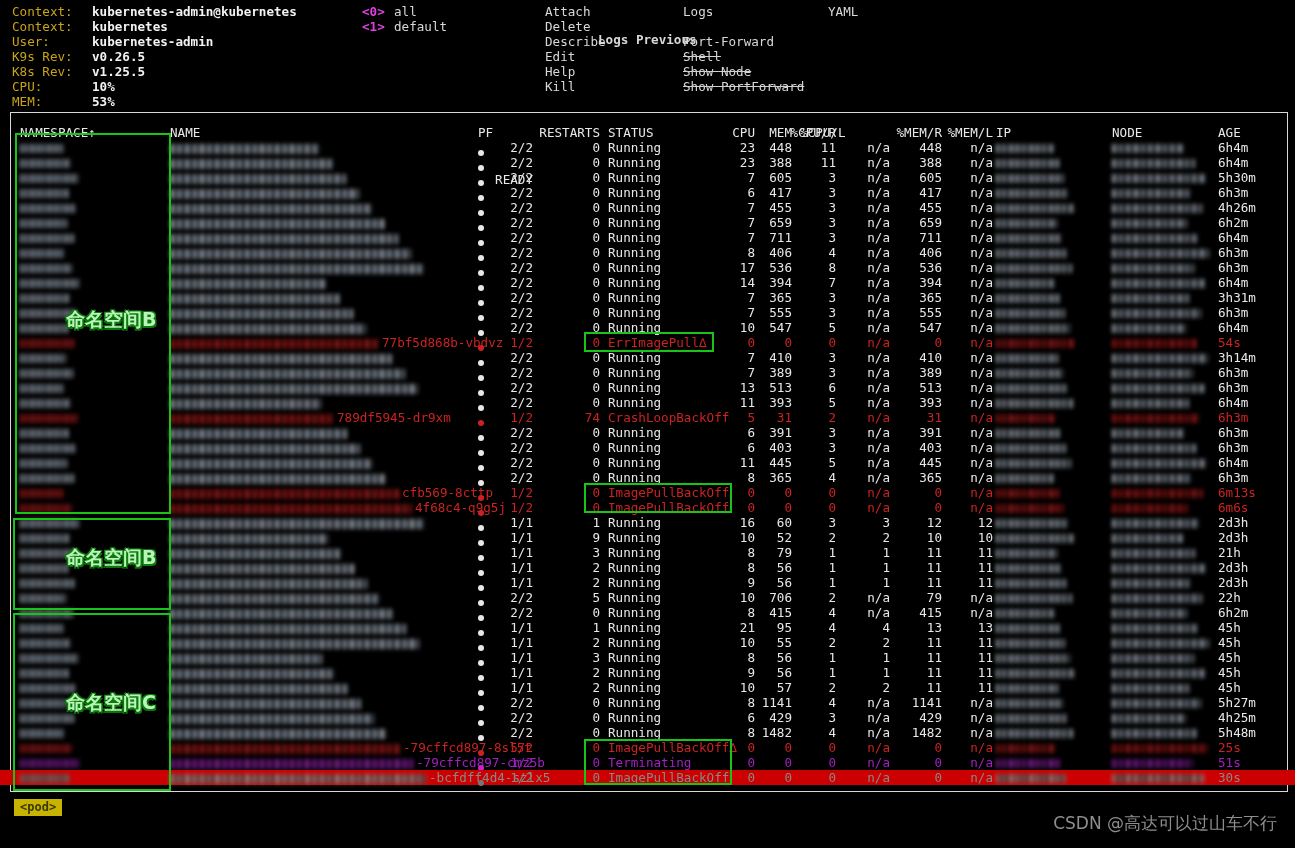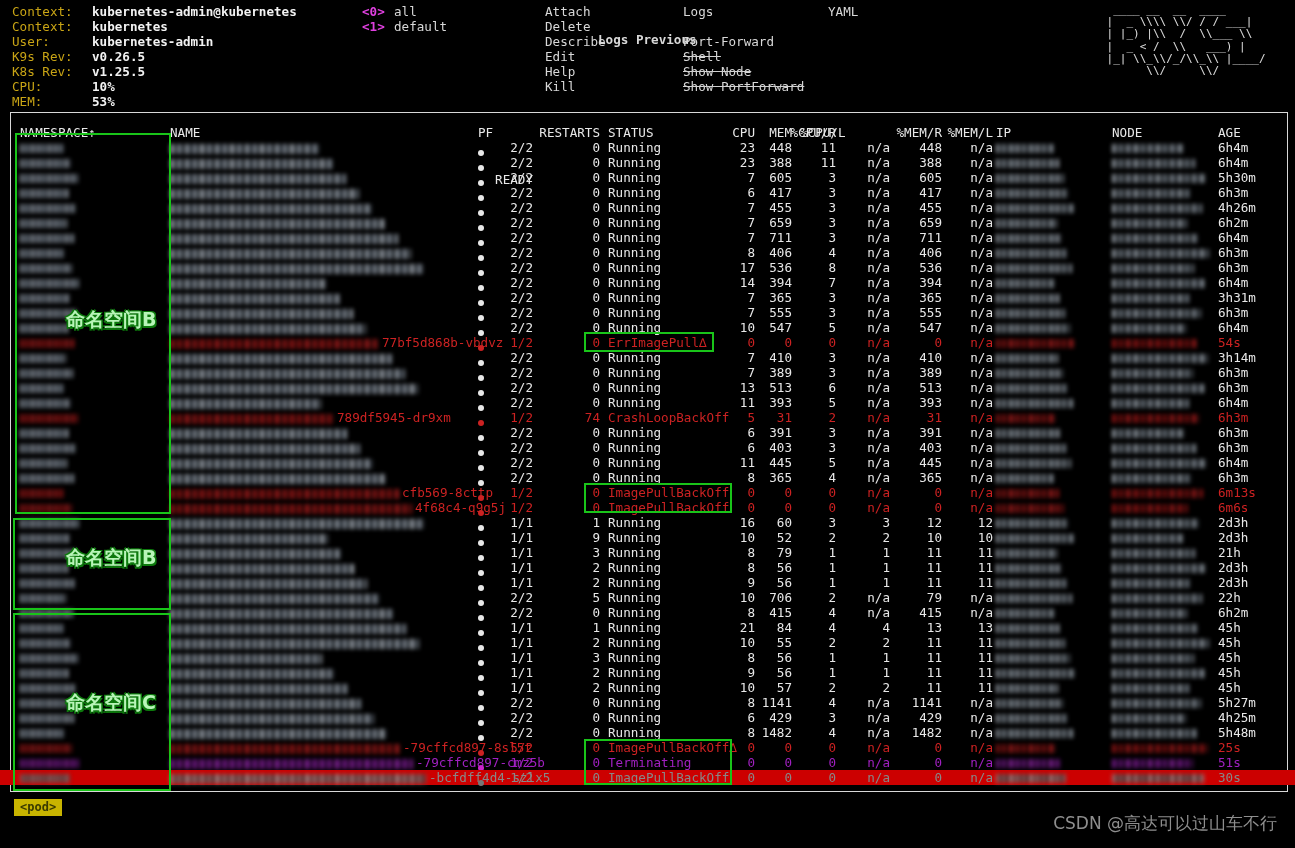--- a/index.html
+++ b/index.html
@@ -223,26 +223,20 @@
         <div class="hdr-row"><span class="hk">User:</span><span class="hv">kubernetes-admin</span></div>
         <div class="hdr-row"><span class="hk">K9s Rev:</span><span class="hv">v0.26.5</span></div>
         <div class="hdr-row"><span class="hk">K8s Rev:</span><span class="hv">v1.25.5</span></div>
         <div class="hdr-row"><span class="hk">CPU:</span><span class="hv">10%</span></div>
         <div class="hdr-row"><span class="hk">MEM:</span><span class="hv">53%</span></div>
       </div>
     <div class="hdr-keys kcol1" id="kcol1"><div class="krow"><span class="kk w2"><a></a></span><a><span class="kv">Attach</span></a></div><div class="krow"><a><span class="kk w2"><ctrl-d></ctrl-d></span><span class="kv">Delete</span></a></div><div class="krow"><a><span class="kk w2"><d></d></span><span class="kv">Describe</span></a></div><div class="krow"><a><span class="kk w2"><e></e></span><span class="kv">Edit</span></a></div><div class="krow"><a><span class="kk w2"></span><span class="kv">Help</span></a></div><div class="krow"><a><span class="kk w2"><ctrl-k></ctrl-k></span><span class="kv">Kill</span></a></div></div>
     <div class="hdr-keys kcol2" id="kcol2"><div class="krow"><span class="kk w2"><l></l></span><span class="kv">Logs</span></div><div class="krow"><span class="kk w2"><p><span class="kv">Logs Previous</span></p></span></div><div class="krow"><span class="kk w2"><shift-f></shift-f></span><span class="kv">Port-Forward</span></div><div class="krow"><span class="kk w2"><s></s></span><s><span class="kv">Shell</span></s></div><div class="krow"><s><span class="kk w2"><n></n></span><span class="kv">Show Node</span></s></div><div class="krow"><s><span class="kk w2"><f></f></span><span class="kv">Show PortForward</span></s></div></div>
     <div class="hdr-keys kcol3" id="kcol3"><div class="krow"><span class="kk w3"><y></y></span><span class="kv">YAML</span></div></div>
     <div class="hdr-keys" style="left:362px;" id="kns"><div class="krow"><span class="kk-mag">&lt;0&gt;</span><span class="kv">all</span></div><div class="krow"><span class="kk-mag">&lt;1&gt;</span><span class="kv">default</span></div></div>
-    <div class="logo">  ____ __  __  ____
- |  _ \\\\ \\/ / / ___|
- | |_) |\\  /  \\___ \\
- |  _ &lt; /  \\   ___) |
- |_| \\_\\/_/\\_\\ |____/
-       \\/     \\/</div>
   </div>
 
   <div class="frame"></div>
 
   <div class="colhdr" id="colhdr">
       <span class="cell" style="left:20px;">NAMESPACE↑</span>
       <span class="cell" style="left:170px;">NAME</span>
       <span class="cell" style="left:478px;">PF</span>
       <span class="cell" style="left:443px; width:90px; text-align:right;margin-top:47px;">READY</span>
       <span class="cell" style="left:510px; width:90px; text-align:right;">RESTARTS</span>
@@ -808,21 +802,21 @@
         <span class="cell c-white" style="left:1218px;">6h2m</span>
       </div>
       <div class="row">
         <span class="cell c-white" style="left:20px;"><span class="blur blur-ns " style="width:44px;"></span></span>
         <span class="cell c-white" style="left:170px;"><span class="blur blur-name " style="width:236px;"></span></span>
         <span class="cell" style="left:478px; top:4px;"><span class="dot dot-w"></span></span>
         <span class="cell c-white" style="left:443px; width:90px; text-align:right;">1/1</span>
         <span class="cell c-white" style="left:510px; width:90px; text-align:right;">1</span>
         <span class="cell c-white" style="left:608px;">Running</span>
         <span class="cell c-white" style="left:665px; width:90px; text-align:right;">21</span>
-        <span class="cell c-white" style="left:702px; width:90px; text-align:right;">84</span>
+        <span class="cell c-white" style="left:702px; width:90px; text-align:right;">95</span>
         <span class="cell c-white" style="left:746px; width:90px; text-align:right;">4</span>
         <span class="cell c-white" style="left:800px; width:90px; text-align:right;">4</span>
         <span class="cell c-white" style="left:852px; width:90px; text-align:right;">13</span>
         <span class="cell c-white" style="left:903px; width:90px; text-align:right;">13</span>
         <span class="cell" style="left:996px;"><span class="blur blur-ip " style="width:64px;"></span></span>
         <span class="cell" style="left:1112px;"><span class="blur blur-node " style="width:86px;"></span></span>
         <span class="cell c-white" style="left:1218px;">45h</span>
       </div>
       <div class="row">
         <span class="cell c-white" style="left:20px;"><span class="blur blur-ns " style="width:51px;"></span></span>

